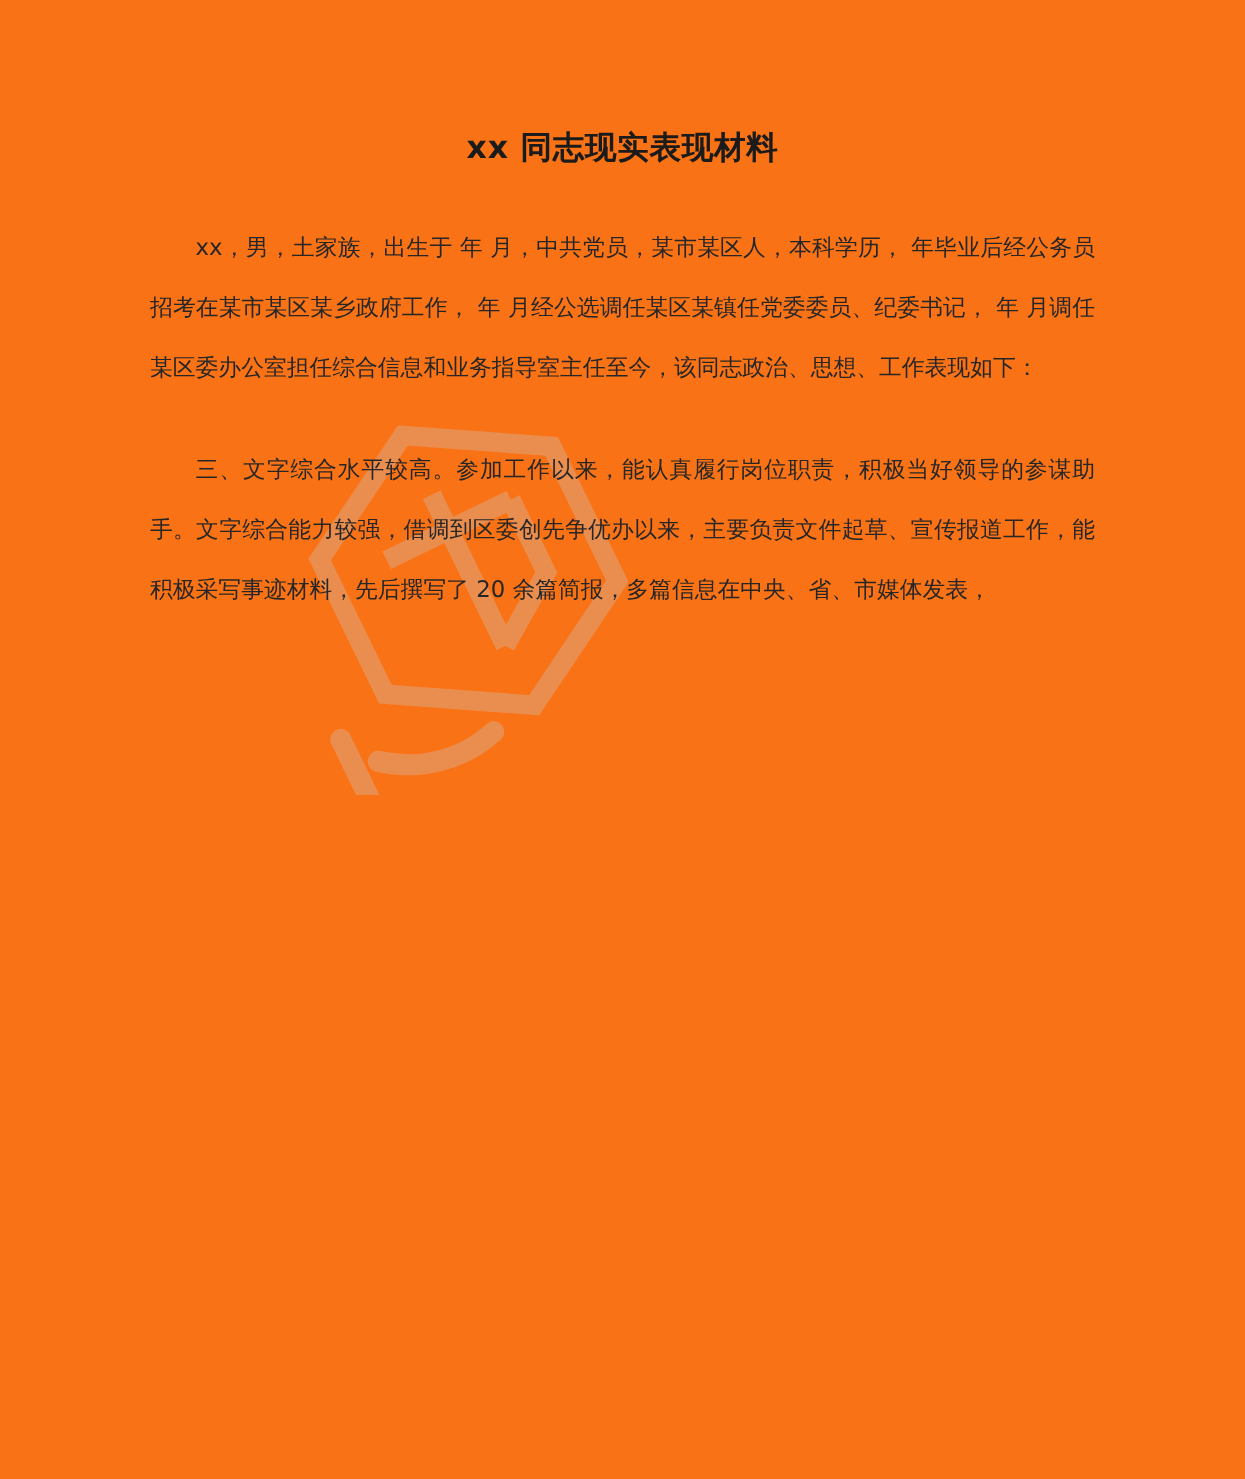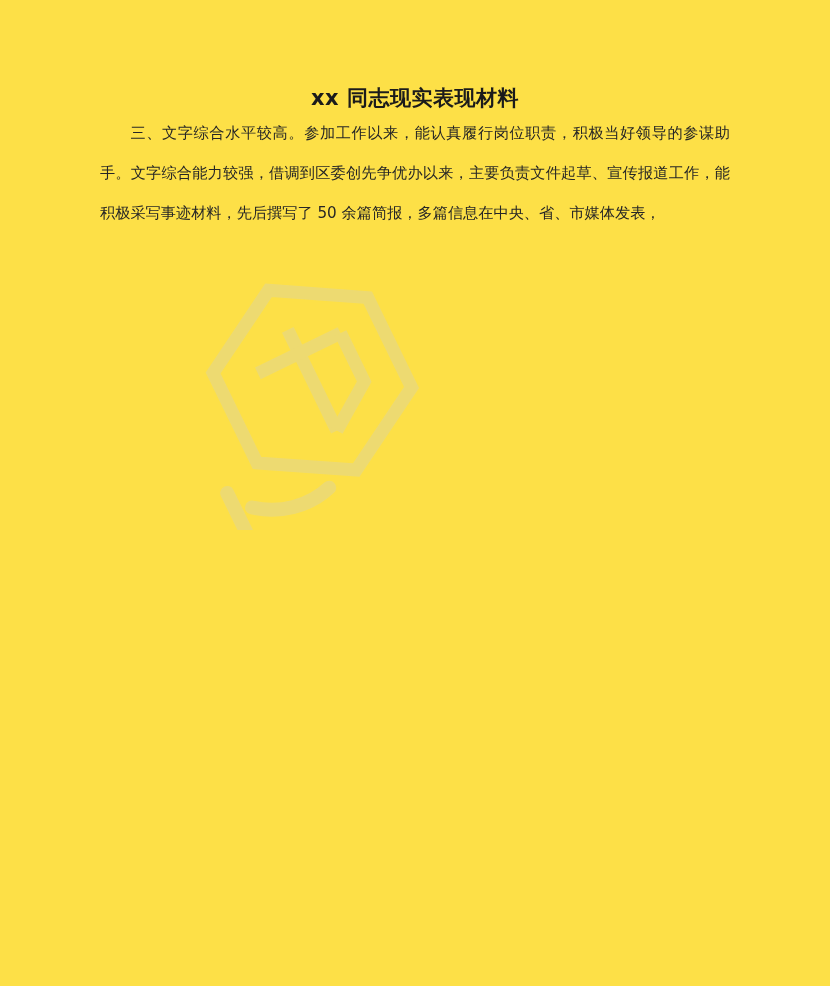--- a/index.html
+++ b/index.html
@@ -7,21 +7,21 @@
     padding: 0;
     background: #ffffff;
   }
   body {
     font-family: "DejaVu Sans", "Liberation Sans", sans-serif;
   }
   .page {
     position: relative;
     width: 830px;
     height: 986px;
-    background: #fde047;
+    background: #f97316;
     overflow: hidden;
     box-sizing: border-box;
   }
 
   
   .watermark {
     position: absolute;
     left: 172px;
     top: 270px;
     width: 300px;
@@ -78,19 +78,20 @@
         <path d="M40 196 C 62 214, 92 220, 118 212" stroke="#c9cdd4" stroke-width="14" fill="none" stroke-linecap="round"></path>
         <path d="M24 172 L24 220" stroke="#c9cdd4" stroke-width="14" fill="none" stroke-linecap="round"></path>
       </g>
     </svg>
   </div>
 
   <div class="content">
 
     <h1 class="doc-title">xx 同志现实表现材料</h1>
 
+    <p class="para first">xx，男，土家族，出生于 年  月，中共党员，某市某区人，本科学历， 年毕业后经公务员招考在某市某区某乡政府工作， 年 月经公选调任某区某镇任党委委员、纪委书记， 年  月调任某区委办公室担任综合信息和业务指导室主任至今，该同志政治、思想、工作表现如下：</p>
 
 
 
-    <p class="para">三、文字综合水平较高。参加工作以来，能认真履行岗位职责，积极当好领导的参谋助手。文字综合能力较强，借调到区委创先争优办以来，主要负责文件起草、宣传报道工作，能积极采写事迹材料，先后撰写了 50 余篇简报，多篇信息在中央、省、市媒体发表，</p>
+    <p class="para">三、文字综合水平较高。参加工作以来，能认真履行岗位职责，积极当好领导的参谋助手。文字综合能力较强，借调到区委创先争优办以来，主要负责文件起草、宣传报道工作，能积极采写事迹材料，先后撰写了 20 余篇简报，多篇信息在中央、省、市媒体发表，</p>
 
   </div>
 </div>
 
 </body></html>

